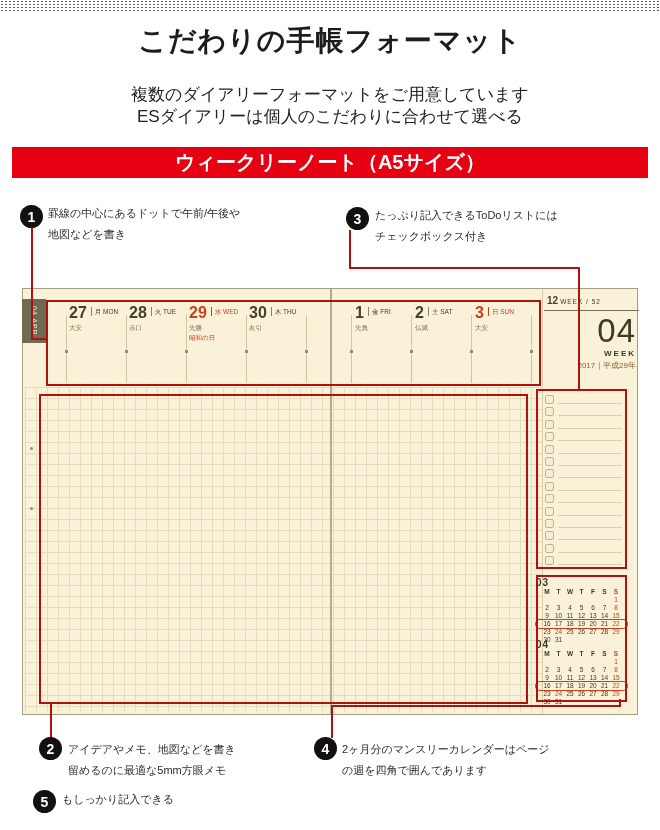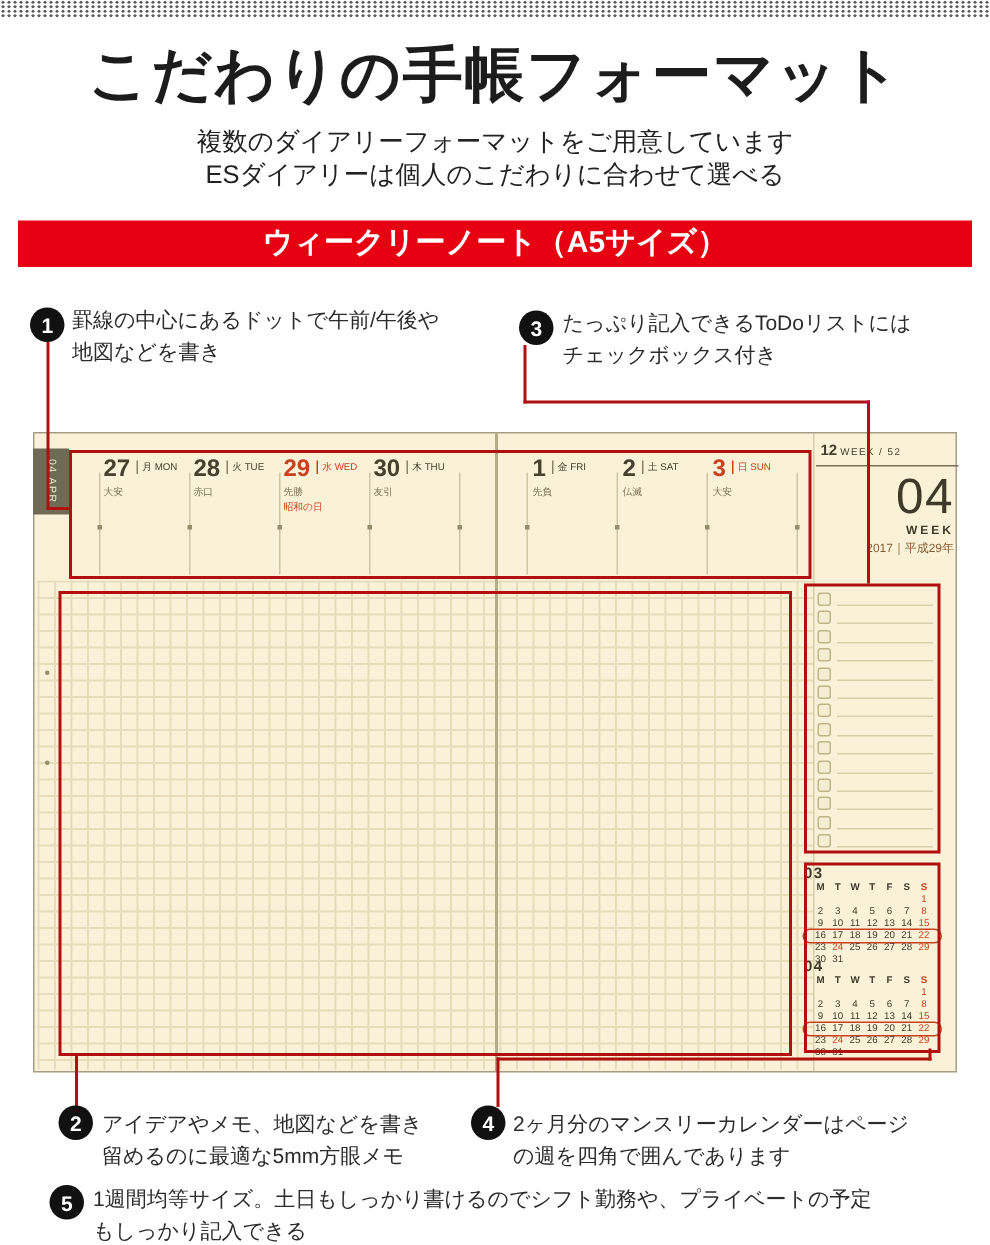--- a/index.html
+++ b/index.html
@@ -7,30 +7,30 @@
   .stage{position:relative;width:660px;height:830px;background:#fff;overflow:hidden;}
   .abs{position:absolute;}
 
   
   .dots-strip{top:0;left:0;width:660px;height:12px;
     background-image:radial-gradient(#5f5f5f 1px,transparent 1.25px);
     background-size:4px 3px;}
 
   
   .page-title{top:22px;left:0;width:660px;text-align:center;
-    font-size:40px;font-weight:900;color:#1c1c1c;letter-spacing:1px;}
+    font-size:28px;font-weight:900;color:#1c1c1c;letter-spacing:1px;}
   .page-subtitle{top:84px;left:0;width:660px;text-align:center;
     font-size:17px;line-height:22px;color:#222;}
   .banner{top:147px;left:12px;width:636px;height:31px;background:#e60012;
     color:#fff;font-size:20px;font-weight:bold;text-align:center;line-height:31px;}
 
   
   .num-circle{width:23px;height:23px;border-radius:50%;background:#111;color:#fff;
     font-size:14px;font-weight:bold;display:flex;align-items:center;justify-content:center;z-index:6;}
-  .ann-text{font-size:14px;line-height:21px;color:#2b2b2b;white-space:nowrap;}
+  .ann-text{font-size:11px;line-height:21px;color:#2b2b2b;white-space:nowrap;}
 
   
   .rline{background:#b01010;z-index:5;}
   .rbox{border:2px solid #b01010;z-index:4;}
 
   
   .planner{top:288px;left:22px;width:616px;height:427px;background:#f9f2d8;
     border:1px solid #a59d85;box-sizing:border-box;}
   .grid-area{left:2px;top:98px;width:517px;height:326px;
     background-image:linear-gradient(to right,#e6dcb9 1px,transparent 1px),
@@ -114,21 +114,20 @@
   </div>
   <div class="abs ann-text" style="left:68px;top:739px;">
     <div>アイデアやメモ、地図などを書き</div>
     <div>留めるのに最適な5mm方眼メモ</div>
   </div>
   <div class="abs ann-text" style="left:342px;top:739px;">
     <div>2ヶ月分のマンスリーカレンダーはページ</div>
     <div>の週を四角で囲んであります</div>
   </div>
   <div class="abs ann-text" style="left:62px;top:789px;">
-    <div>1週間均等サイズ。土日もしっかり書けるのでシフト勤務や、プライベートの予定</div>
     <div>もしっかり記入できる</div>
   </div>
 
   <div class="abs rline" style="left:31px;top:228px;width:2px;height:112px;"></div>
   <div class="abs rline" style="left:31px;top:338px;width:16px;height:2px;"></div>
   <div class="abs rline" style="left:50px;top:702px;width:2px;height:36px;"></div>
   <div class="abs rline" style="left:349px;top:230px;width:2px;height:39px;"></div>
   <div class="abs rline" style="left:349px;top:267px;width:231px;height:2px;"></div>
   <div class="abs rline" style="left:578px;top:267px;width:2px;height:122px;"></div>
   <div class="abs rline" style="left:619px;top:699px;width:2px;height:8px;"></div>

